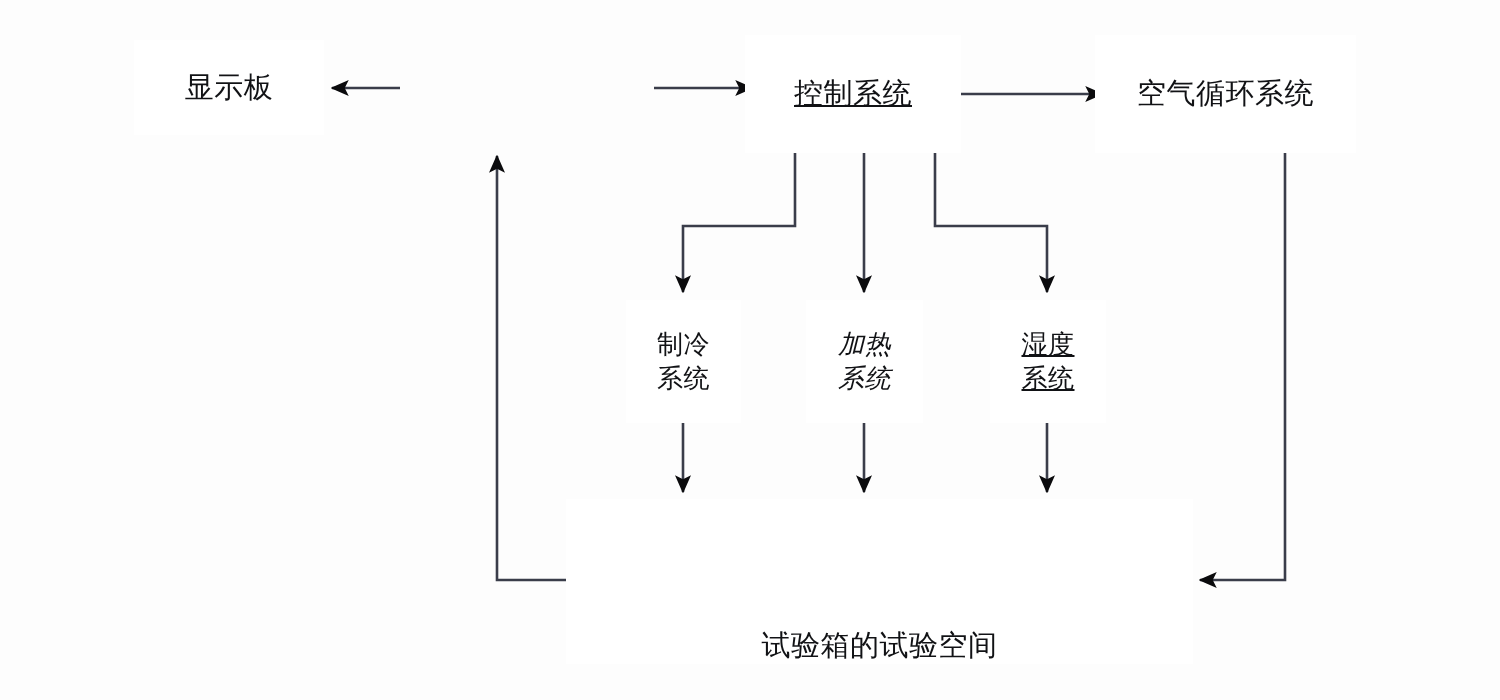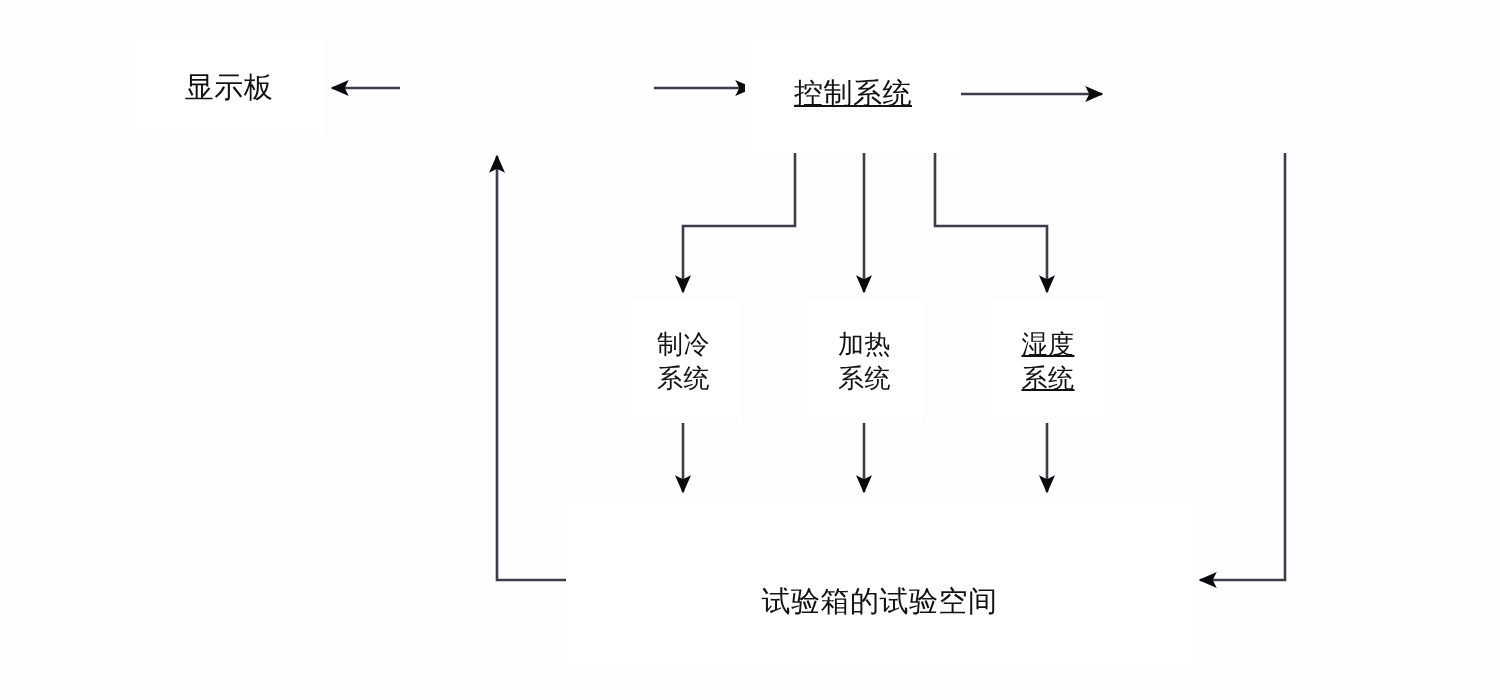--- a/index.html
+++ b/index.html
@@ -43,24 +43,24 @@
     display: block;
     line-height: 1.28;
     white-space: pre-line;
     letter-spacing: 0.5px;
   }
   .n-display  { left: 134px; top: 40px;  width: 190px; height: 95px;  font-size: 29px; }
   .n-sensor   { left: 400px; top: 35px;  width: 254px; height: 114px; font-size: 27px; }
   .n-control  { left: 745px; top: 35px;  width: 216px; height: 118px; font-size: 29px; text-decoration: underline; }
   .n-air      { left: 1095px; top: 35px; width: 261px; height: 118px; font-size: 29px; }
   .n-cool     { left: 626px; top: 300px; width: 115px; height: 123px; font-size: 26px; text-align: center; }
-  .n-heat     { left: 806px; top: 300px; width: 117px; height: 123px; font-size: 26px; }
+  .n-heat     { left: 806px; top: 300px; width: 117px; height: 123px; font-size: 26px; font-style: italic; }
   .n-humid    { left: 990px; top: 300px; width: 116px; height: 123px; font-size: 26px; text-decoration: underline; }
   .n-chamber  { left: 566px; top: 499px; width: 627px; height: 165px; font-size: 29px;
-                align-items: center; padding-top: 40px; }
+                align-items: flex-end; padding-top: 40px; }
 </style>
 </head>
 <body>
 
 <div id="diagram-root">
 
   <svg id="wires" viewBox="0 0 1500 700" width="1500" height="700" aria-hidden="true">
     <defs>
       <marker id="ah-r" viewBox="0 0 10 10" refX="9.2" refY="5" markerWidth="7" markerHeight="7" orient="auto-start-reverse">
         <path d="M 0 0.6 L 10 5 L 0 9.4 L 2.2 5 Z" fill="#0b0b0d"></path>
@@ -92,20 +92,23 @@
 
   <div class="node n-display">
     <span class="node-label">显示板</span>
   </div>
 
 
   <div class="node n-control">
     <span class="node-label">控制系统</span>
   </div>
 
+  <div class="node n-air">
+    <span class="node-label">空气循环系统</span>
+  </div>
 
   <div class="node n-cool">
     <span class="node-label">制冷
 系统</span>
   </div>
 
   <div class="node n-heat">
     <span class="node-label">加热
 系统</span>
   </div>

